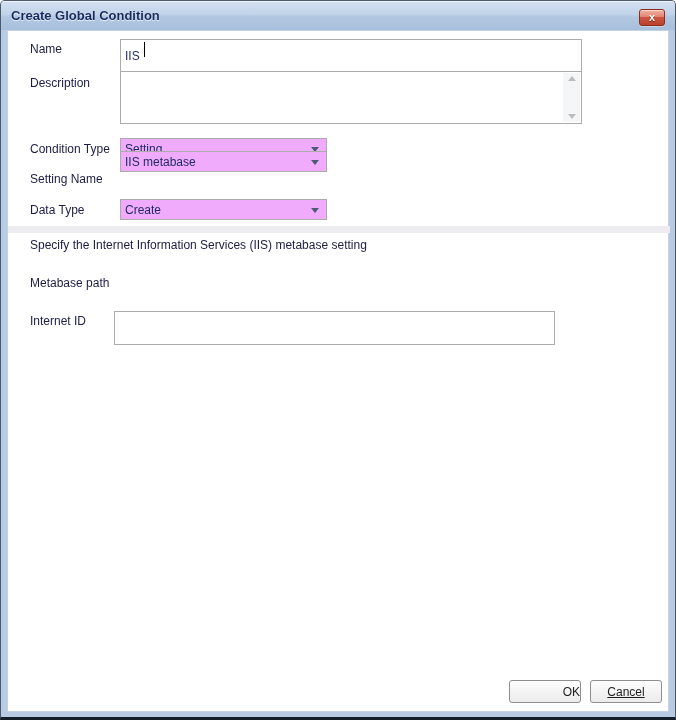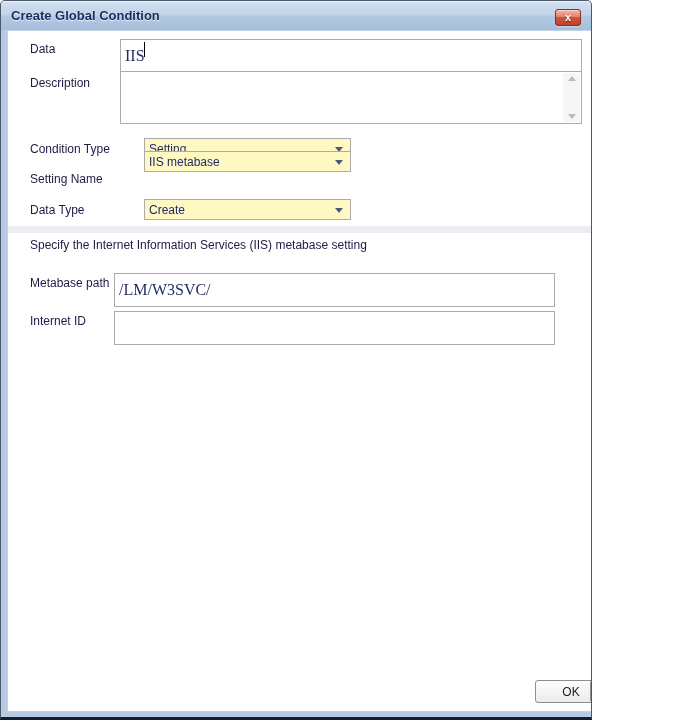--- a/index.html
+++ b/index.html
@@ -5,21 +5,21 @@
   * { margin: 0; padding: 0; box-sizing: border-box; }
   html, body { background: #fff; }
   body {
     font-family: "Liberation Sans", "DejaVu Sans", sans-serif;
     width: 676px; height: 720px;
   }
 
   
   .window {
     position: relative;
-    width: 592px; height: 720px;
+    width: 676px; height: 720px;
     background: #b7cce4;
     border: 1px solid #4a5a6b;
     border-bottom: 3px solid #141e2a;
     border-radius: 5px 5px 0 0;
     overflow: hidden;
   }
 
   
   .titlebar {
     position: absolute; left: 0; top: 0; right: 0; height: 29px;
@@ -54,22 +54,22 @@
     border: 1px solid #c3d2e4;
     font-size: 12px; color: #1c1c44;
   }
 
   .field-label { position: absolute; left: 22px; white-space: nowrap; color: #1c1c44; }
 
   .text-input {
     position: absolute;
     border: 1px solid #ababab;
     background: #fff;
-    font-family: Liberation Serif, serif;
-    font-size: 16px; color: #1f2b5e;
+    font-family: Liberation Sans, sans-serif;
+    font-size: 12px; color: #1f2b5e;
     padding: 16px 4px; outline: none;
   }
   #name-input   { left: 112px; top: 8px;  width: 462px; height: 21px; }
   .caret {
     position: absolute; left: 136px; top: 11px; width: 1px; height: 15px;
     background: #000;
   }
 
   .textarea-box {
     position: absolute; left: 112px; top: 40px; width: 462px; height: 53px;
@@ -80,23 +80,22 @@
     background: #f5f6f7;
     display: flex; flex-direction: column; justify-content: space-between;
     align-items: center; padding: 3px 0;
   }
   .tri-up, .tri-down { width: 0; height: 0; border-left: 4px solid transparent; border-right: 4px solid transparent; }
   .tri-up   { border-bottom: 5px solid #bcbcbc; }
   .tri-down { border-top: 5px solid #bcbcbc; }
 
   .dropdown {
     position: absolute; left: 112px; width: 207px; height: 21px;
-    border: 1px solid #ababab; background: #fef9c3;
+    border: 1px solid #ababab; background: #f0abfc;
     cursor: default;
-    margin-left: 24px;
   }
   .dropdown .dd-value {
     position: absolute; left: 4px; top: 3px;
     font-size: 12px; color: #202c63; white-space: nowrap;
   }
   .dropdown .dd-arrow {
     position: absolute; right: 7px; top: 8px;
     width: 0; height: 0;
     border-left: 4px solid transparent; border-right: 4px solid transparent;
     border-top: 5px solid #4e5a74;
@@ -117,38 +116,38 @@
 
   
   .btn {
     position: absolute; top: 649px; width: 72px; height: 23px;
     border: 1px solid #8e8e8e; border-radius: 3px;
     background: linear-gradient(180deg, #fdfdfd 0%, #f4f4f4 50%, #ebebeb 100%);
     font-family: "Liberation Sans", "DejaVu Sans", sans-serif;
     font-size: 12px; color: #1e1e1e;
     cursor: pointer;
   }
-  #ok-btn     { left: 527px; }
+  #ok-btn     { left: 501px; text-align: right; }
   #cancel-btn { left: 582px; text-decoration: underline; }
 </style>
 </head>
 <body>
 
 <div class="window">
 
   <div class="titlebar">
     <span class="title">Create Global Condition</span>
     <div class="close-btn">
       <span class="x-glyph">x</span>
     </div>
   </div>
 
   <div class="content">
 
-    <span class="field-label" style="top:11px">Data</span>
+    <span class="field-label" style="top:11px">Name</span>
     <input class="text-input" id="name-input" type="text" value="IIS" style="">
     <div class="caret"></div>
 
     <span class="field-label" style="top:45px">Description</span>
     <div class="textarea-box">
       <div class="vscroll">
         <div class="tri-up"></div>
         <div class="tri-down"></div>
       </div>
     </div>
@@ -169,21 +168,20 @@
     <div class="dropdown" id="data-dd">
       <span class="dd-value">Create</span>
       <span class="dd-arrow"></span>
     </div>
 
     <div class="section-band"></div>
 
     <span class="section-heading">Specify the Internet Information Services (IIS) metabase setting</span>
 
     <span class="field-label" style="top:245px">Metabase path</span>
-    <input class="text-input" id="metabase-input" type="text" value="/LM/W3SVC/" style="">
 
     <span class="field-label" style="top:283px">Internet ID</span>
     <input class="text-input" id="property-input" type="text" value="" style="">
 
     <button class="btn" id="ok-btn">OK</button>
     <button class="btn" id="cancel-btn">Cancel</button>
 
   </div>
 </div>
 

